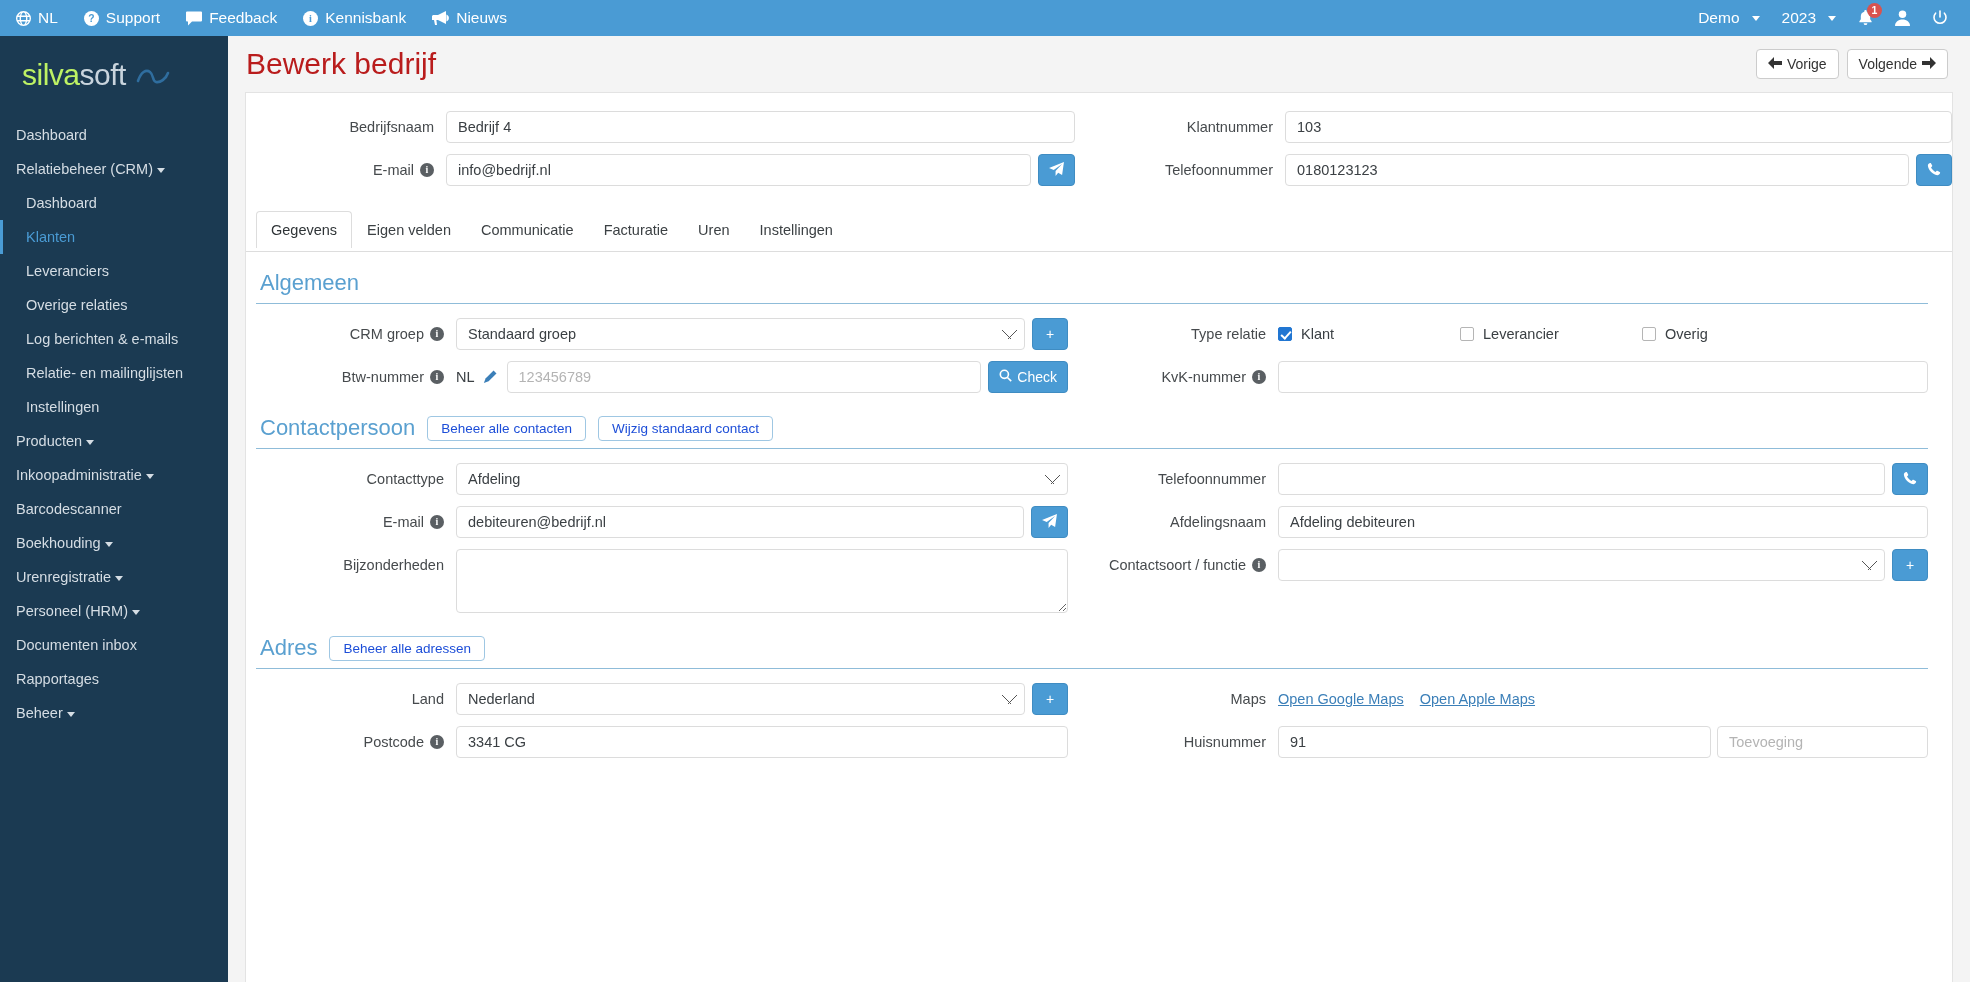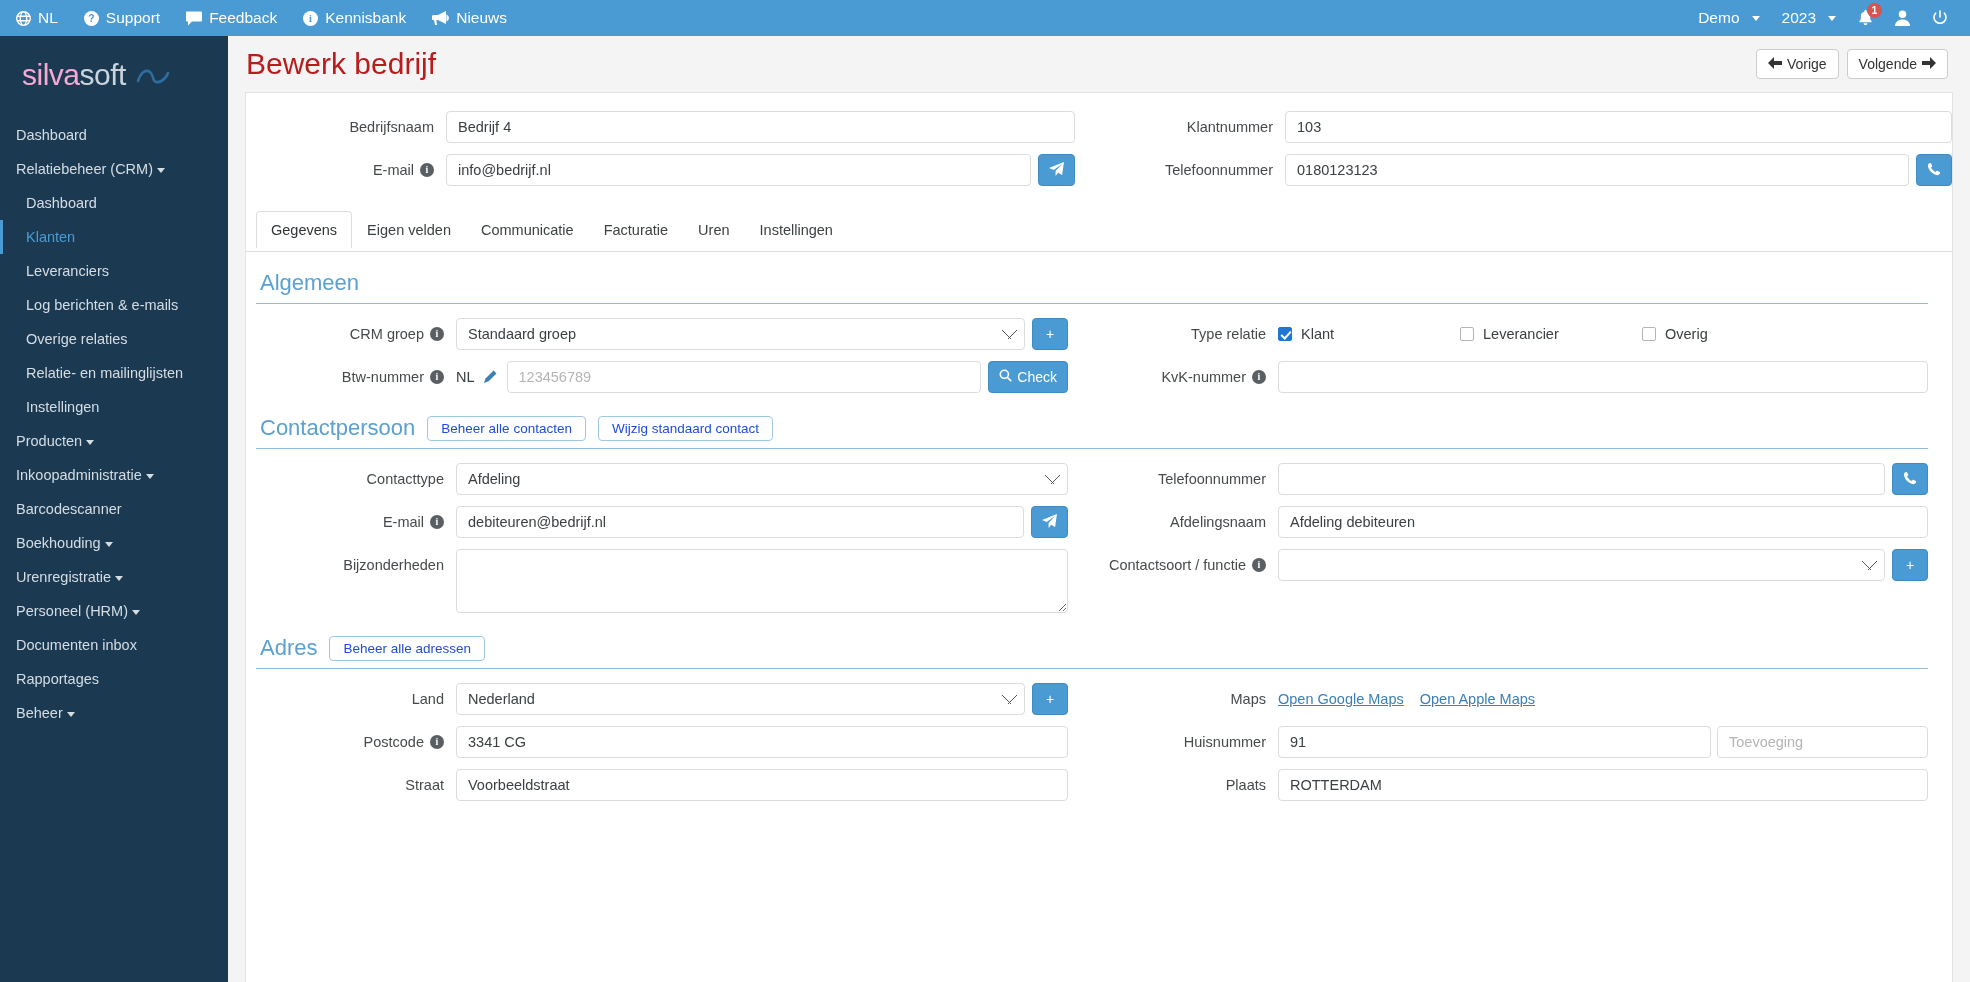--- a/index.html
+++ b/index.html
@@ -40,21 +40,21 @@
   .sidebar {
     position: absolute; top: 36px; left: 0; bottom: 0; width: 228px;
     background: #1b3a52;
     overflow: hidden;
   }
   .logo {
     padding: 22px 0 26px 22px;
     display: flex; align-items: center; gap: 10px;
   }
   .logo-text { font-size: 30px; letter-spacing: -0.5px; }
-  .logo-text .s1 { color: #f9a8d4; }
+  .logo-text .s1 { color: #bef264; }
   .logo-text .s2 { color: #c9d4dd; }
   .logo-mark { color: #2f6d9e; display: inline-flex; }
 
   .nav { font-size: 14.5px; }
   .nav a {
     display: block; color: #d5dde4; text-decoration: none;
     padding: 8px 12px 8px 16px; line-height: 18px; white-space: nowrap;
   }
   .nav a.sub { padding-left: 26px; }
   .nav a.active { color: #4a9bd4; box-shadow: inset 3px 0 0 #4a9bd4; }
@@ -278,22 +278,22 @@
             <path d="M2 16c3-9 8-12 12-9s2 9 6 10 10-3 12-9"></path>
           </svg>
       </span>
     </div>
     <nav class="nav" id="nav-list">
         <a href="#" class=""><span>Dashboard</span></a>
         <a href="#" class=""><span>Relatiebeheer (CRM)</span><span class="c"></span></a>
         <a href="#" class="sub "><span>Dashboard</span></a>
         <a href="#" class="sub active"><span>Klanten</span></a>
         <a href="#" class="sub "><span>Leveranciers</span></a>
+        <a href="#" class="sub "><span>Overige relaties</span></a>
         <a href="#" class="sub "><span>Log berichten &amp; e-mails</span></a>
-        <a href="#" class="sub "><span>Overige relaties</span></a>
         <a href="#" class="sub "><span>Relatie- en mailinglijsten</span></a>
         <a href="#" class="sub "><span>Instellingen</span></a>
         <a href="#" class=""><span>Producten</span><span class="c"></span></a>
         <a href="#" class=""><span>Inkoopadministratie</span><span class="c"></span></a>
         <a href="#" class=""><span>Barcodescanner</span></a>
         <a href="#" class=""><span>Boekhouding</span><span class="c"></span></a>
         <a href="#" class=""><span>Urenregistratie</span><span class="c"></span></a>
         <a href="#" class=""><span>Personeel (HRM)</span><span class="c"></span></a>
         <a href="#" class=""><span>Documenten inbox</span></a>
         <a href="#" class=""><span>Rapportages</span></a>
@@ -537,27 +537,17 @@
             </div>
             <input class="inp flex1" style="margin-right: 24px;" value="3341 CG">
           </div>
           <div class="col col-r">
             <div class="lbl lbl-b">Huisnummer</div>
             <input class="inp" style="flex: 1 1 0px; min-width: 0px; margin-right: 6px;" value="91">
             <input class="inp" style="flex: 0 0 152px;" placeholder="Toevoeging">
           </div>
         </div>
 
-        <div class="row">
-          <div class="col col-l">
-            <div class="lbl lbl-a">Straat</div>
-            <input class="inp flex1" style="margin-right: 24px;" value="Voorbeeldstraat">
-          </div>
-          <div class="col col-r">
-            <div class="lbl lbl-b">Plaats</div>
-            <input class="inp flex1" value="ROTTERDAM" style="">
-          </div>
-        </div>
 
       </div>
     </div>
   </div>
 </div>
 
 </body></html>

